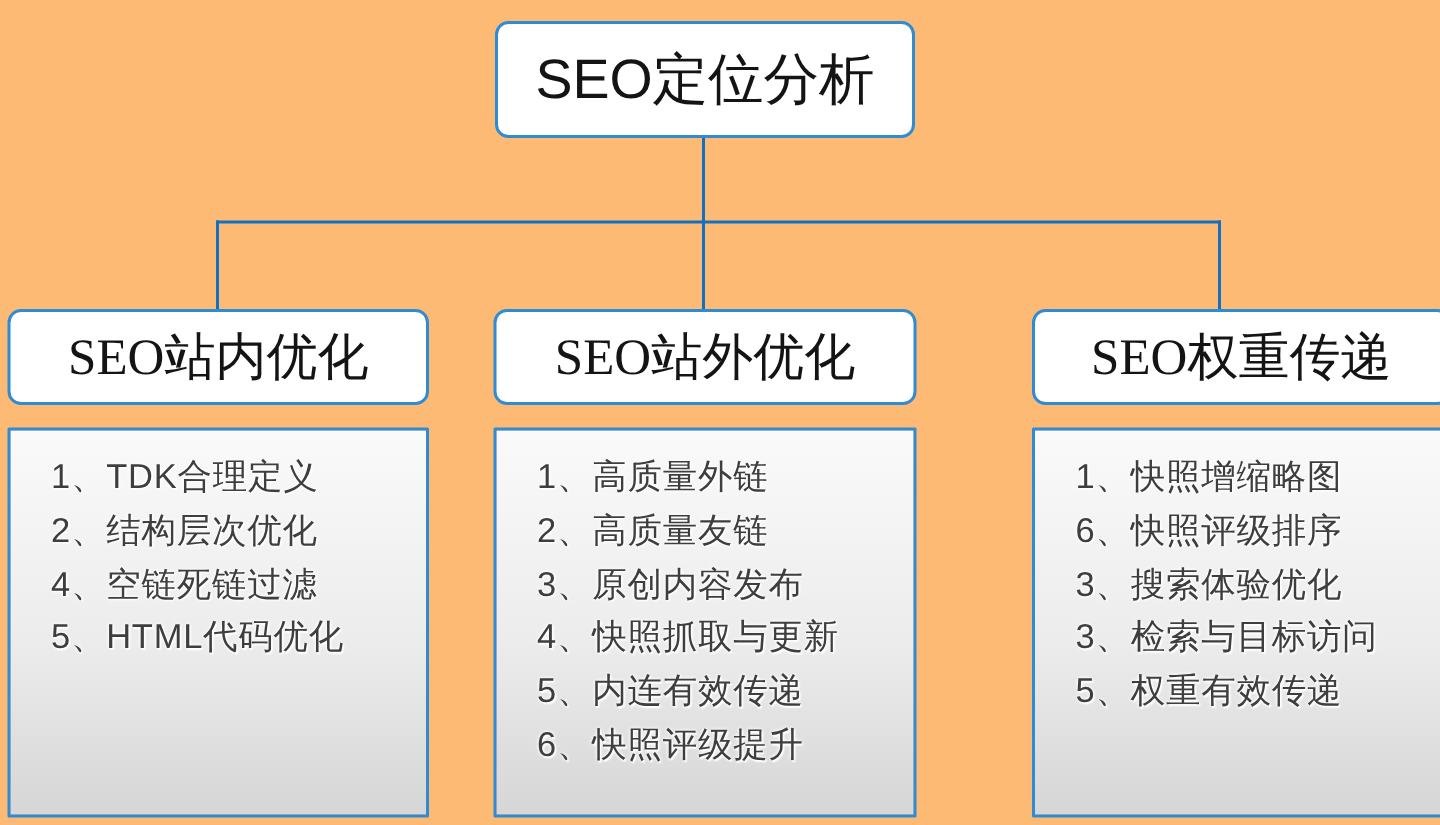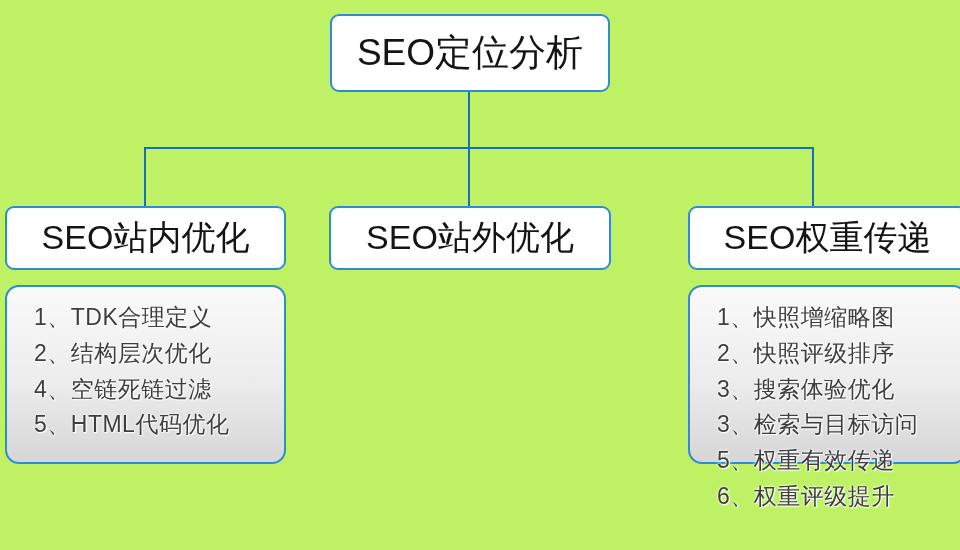--- a/index.html
+++ b/index.html
@@ -1,37 +1,37 @@
 <!DOCTYPE html>
 <html><head>
 <meta charset="utf-8">
 <style>
   html,body { margin:0; padding:0; background:#ffffff; }
   .canvas {
-    position:relative; width:960px; height:550px; background:#bef264;
+    position:relative; width:960px; height:550px; background:#fdba74;
     font-family:"Liberation Sans", "DejaVu Sans", sans-serif;
     overflow:hidden;
     --border:#2E8BD4; --connector:#1470BE;
     --list-top:#fafafa; --list-bottom:#d6d6d6;
     --list-text:#3e3e3e; --head-text:#141414;
   }
   .node {
     position:absolute; background:#ffffff;
     border:2px solid var(--border); border-radius:9px;
     display:flex; align-items:center; justify-content:center;
     box-sizing:border-box; color:var(--head-text); white-space:nowrap;
   }
   .root-node { left:330px; top:14px; width:280px; height:78px; font-size:37px; }
-  .col-header { top:206px; height:64px; font-size:34px; }
+  .col-header { top:206px; height:64px; font-size:34px;font-family:Liberation Serif, serif; }
   .col1 { left:5px;   width:281px; }
   .col2 { left:329px; width:282px; }
   .col3 { left:688px; width:279px; }
   .list-box {
-    position:absolute; top:285px; height:179px; box-sizing:border-box;
-    border:2px solid var(--border); border-radius:14px;
+    position:absolute; top:285px; height:260px; box-sizing:border-box;
+    border:2px solid var(--border); border-radius:1px;
     background:linear-gradient(180deg, var(--list-top) 0%, #ececec 55%, var(--list-bottom) 100%);
     padding:13px 6px 0 27px;
   }
   .list-item {
     font-size:23px; line-height:35.8px; color:var(--list-text);
     letter-spacing:0.5px; white-space:nowrap;
     text-shadow:0 0 2px #fff, 0 0 3px #fff, 1px 1px 1px #fff;
   }
   .line { position:absolute; background:var(--connector); }
   .v { width:2px; }
@@ -61,26 +61,33 @@
   <div class="list-box col1">
     <div class="list-item">1、TDK合理定义</div>
     <div class="list-item">2、结构层次优化</div>
     <div class="list-item">4、空链死链过滤</div>
     <div class="list-item">5、HTML代码优化</div>
   </div>
 
   <div class="node col-header col2">
     <span>SEO站外优化</span>
   </div>
+  <div class="list-box col2">
+    <div class="list-item">1、高质量外链</div>
+    <div class="list-item">2、高质量友链</div>
+    <div class="list-item">3、原创内容发布</div>
+    <div class="list-item">4、快照抓取与更新</div>
+    <div class="list-item">5、内连有效传递</div>
+    <div class="list-item">6、快照评级提升</div>
+  </div>
 
   <div class="node col-header col3">
     <span>SEO权重传递</span>
   </div>
   <div class="list-box col3">
     <div class="list-item">1、快照增缩略图</div>
-    <div class="list-item">2、快照评级排序</div>
+    <div class="list-item">6、快照评级排序</div>
     <div class="list-item">3、搜索体验优化</div>
     <div class="list-item">3、检索与目标访问</div>
     <div class="list-item">5、权重有效传递</div>
-    <div class="list-item">6、权重评级提升</div>
   </div>
 
 </div>
 
 </body></html>

